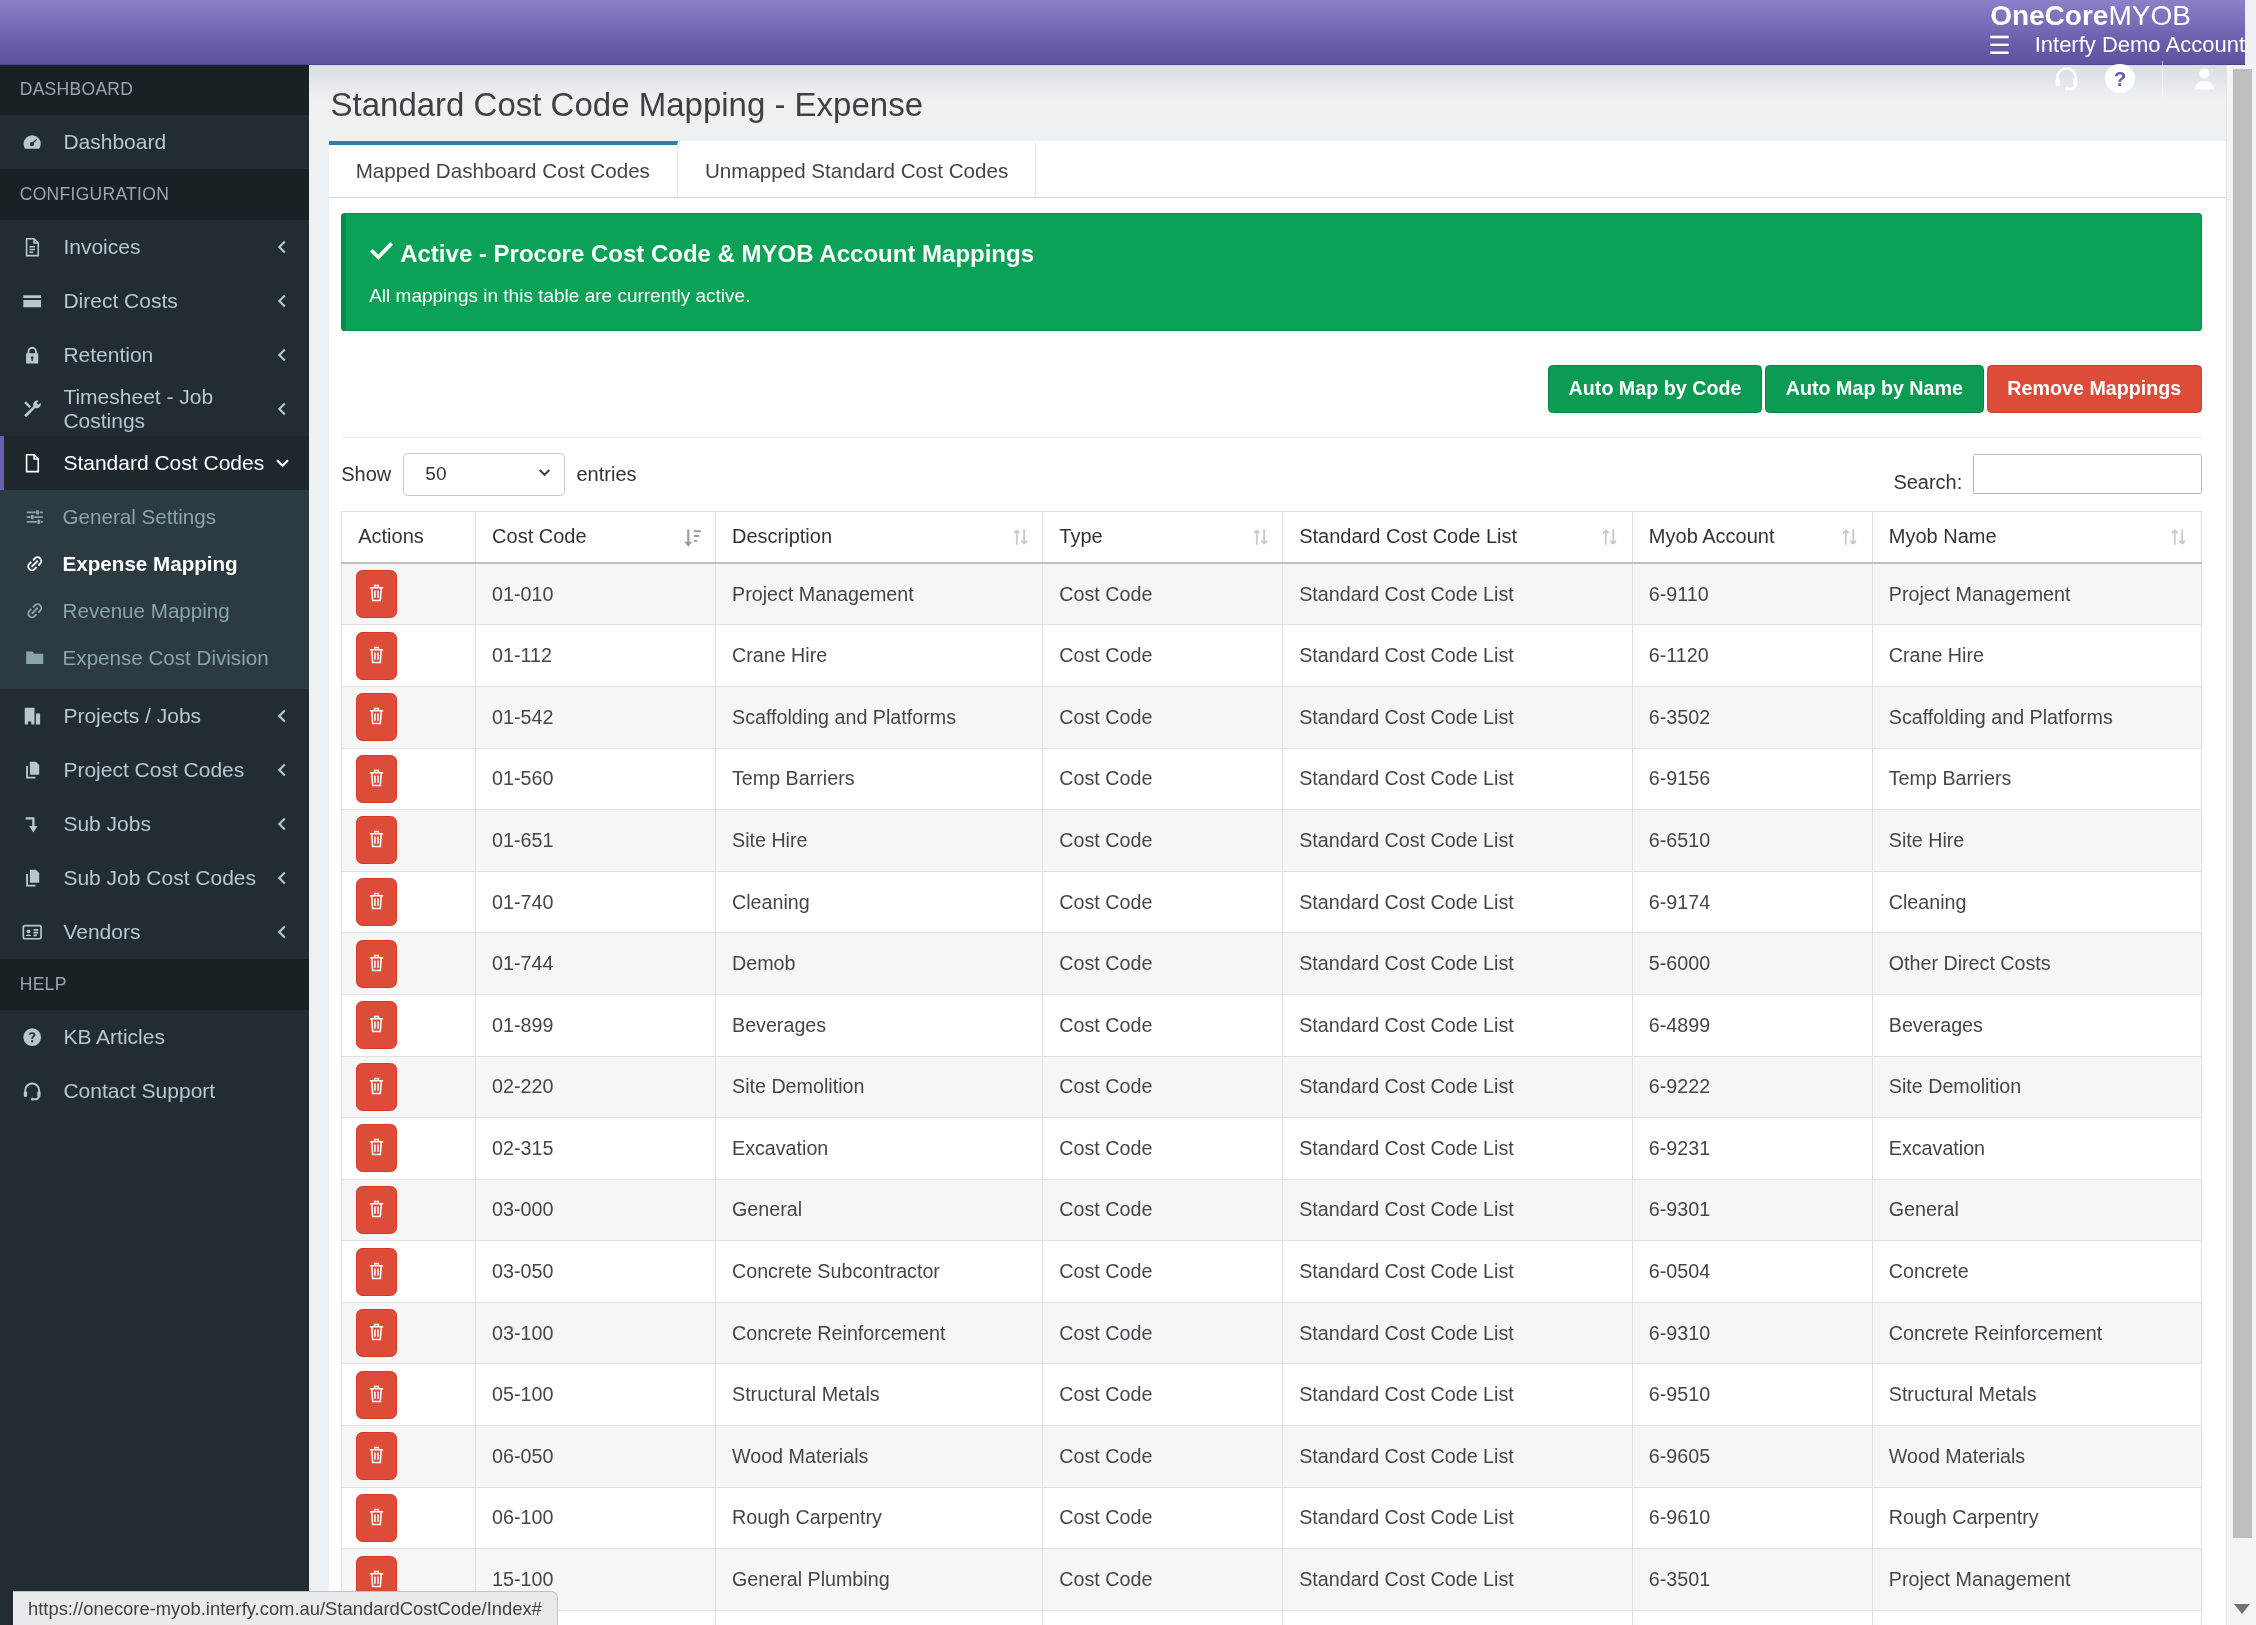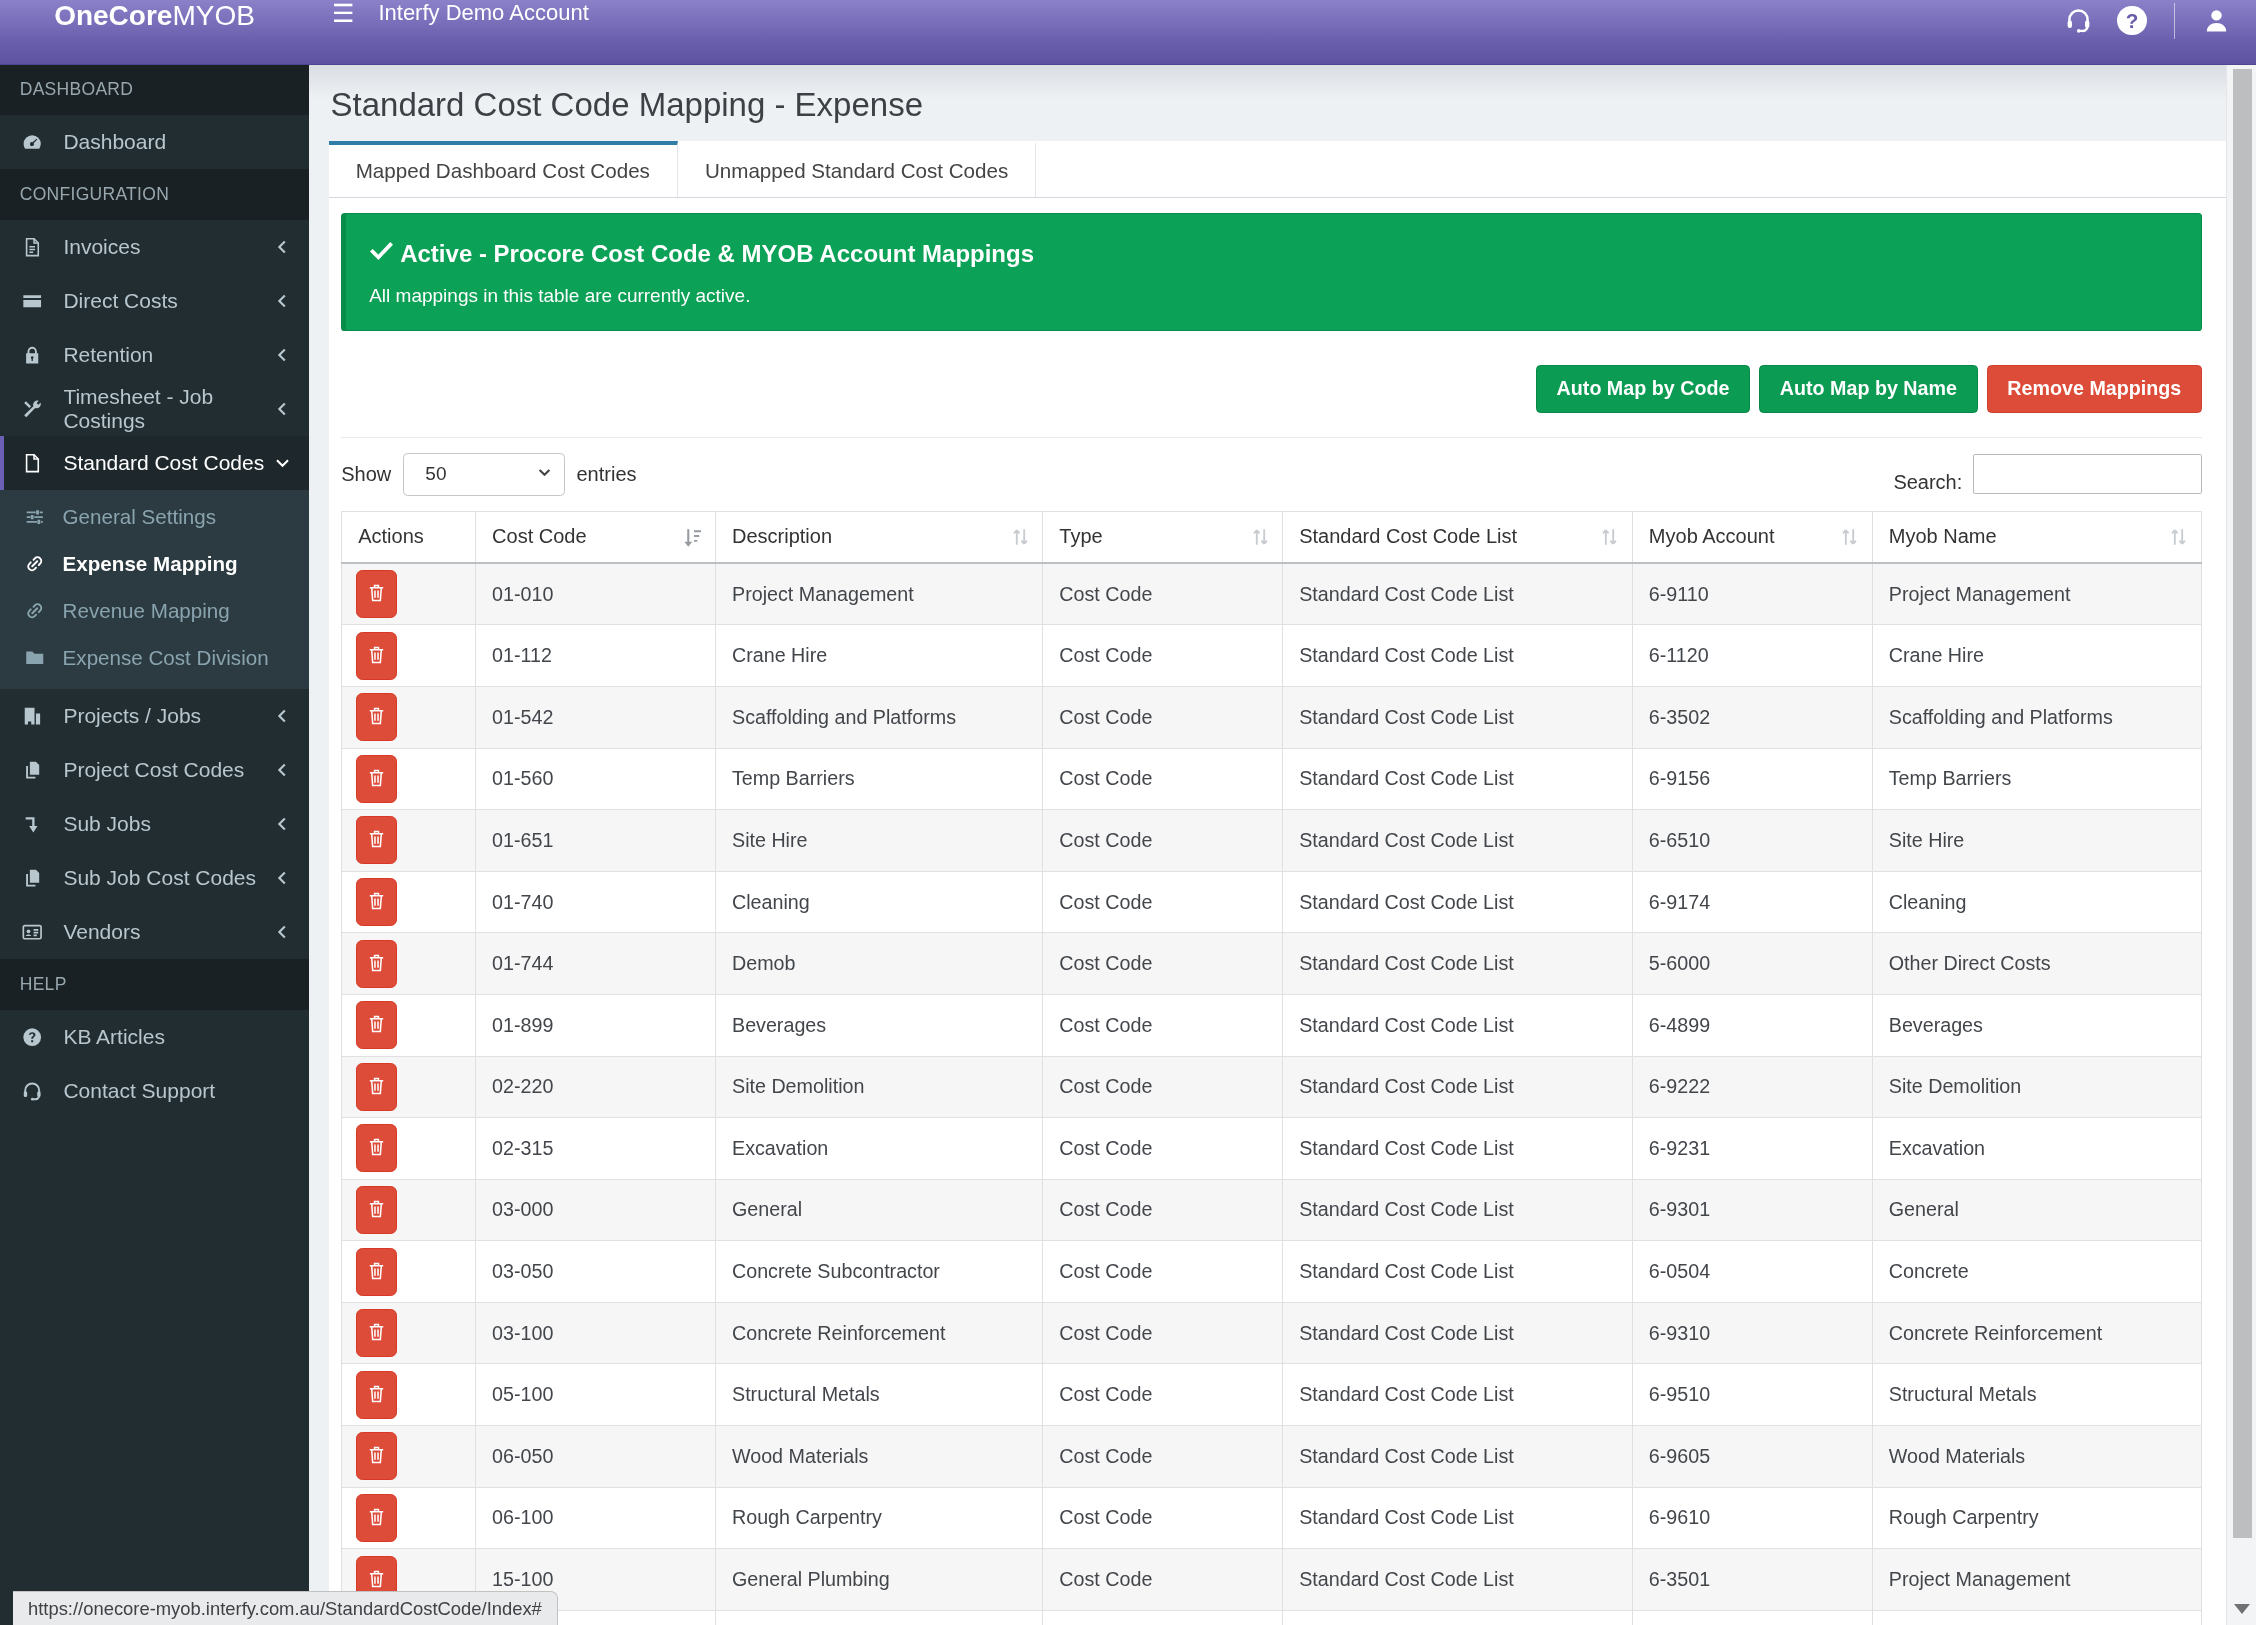--- a/index.html
+++ b/index.html
@@ -3,23 +3,23 @@
 <meta charset="utf-8">
 <style>
   html,body{margin:0;padding:0;}
   body{
     width:2257px;height:1625px;overflow:hidden;position:relative;
     background:#eef1f4;font-family:"Liberation Sans",sans-serif;
     -webkit-font-smoothing:antialiased;
   }
   
   .topbar{
-    position:absolute;top:0;left:0;right:0;height:64px;z-index:30;
+    position:absolute;top:0;left:0;right:12px;height:64px;z-index:30;
     background:linear-gradient(180deg,#8b81c9 0%,#675caa 70%,#5d53a0 100%);
-    border-bottom:0.9px solid #4e4691;display:flex;align-items:flex-start;color:#fff;
+    border-bottom:0.9px solid #4e4691;display:flex;align-items:flex-end;color:#fff;flex-direction:column;
   }
   .brand{width:309px;display:flex;align-items:center;justify-content:center;
     font-size:28px;color:#fff;cursor:pointer;}
   .brand .b{font-weight:700;}
   .navleft{display:flex;align-items:center;}
   .hamburger{margin-left:23px;font-size:25px;line-height:1;cursor:pointer;}
   .account{margin-left:24px;font-size:22px;}
   .navright{margin-left:auto;display:flex;align-items:center;margin-right:19.7px;gap:12.5px;}
   .nav-icon{width:41px;height:41px;display:flex;align-items:center;justify-content:center;cursor:pointer;}
   .nav-icon svg{width:29px;height:29px;}
@@ -55,21 +55,21 @@
     border-right:0.9px solid #e2e5e9;border-top:4.5px solid transparent;cursor:pointer;}
   .tab.active{border-top:4.5px solid #2e7ea8;}
   .box-inner{padding:0 25px 0 12.5px;}
 
   .callout{margin-top:15px;background:#0ba156;border:0.9px solid #078c49;border-left:5.4px solid #078c49;
     border-radius:3.6px;color:#fff;padding:24px 23px 22.4px;}
   .c-title{font-size:24px;font-weight:700;display:flex;align-items:center;gap:6px;}
   .c-title svg{width:25px;height:25px;}
   .c-sub{margin-top:16px;font-size:19px;}
 
-  .actionsrow{margin-top:34px;display:flex;justify-content:flex-end;gap:9px;}
+  .actionsrow{margin-top:34px;display:flex;justify-content:flex-end;gap:3px;}
   .btn{font-size:19.7px;font-weight:700;padding:11.6px 19.7px;border-radius:4.5px;color:#fff;
     border:0.9px solid transparent;cursor:pointer;font-family:inherit;}
   .btn.success{background:#0b9b53;border-color:#078745;}
   .btn.danger{background:#dd4b39;border-color:#cf3f2d;}
 
   hr.div{margin:24px 0 0;border:none;border-top:0.9px solid #e9e9e9;}
   .controls{margin-top:15px;display:flex;justify-content:space-between;align-items:center;
     font-size:20px;color:#333;}
   .length{display:flex;align-items:center;}
   .select-box{display:inline-flex;align-items:center;justify-content:space-between;

